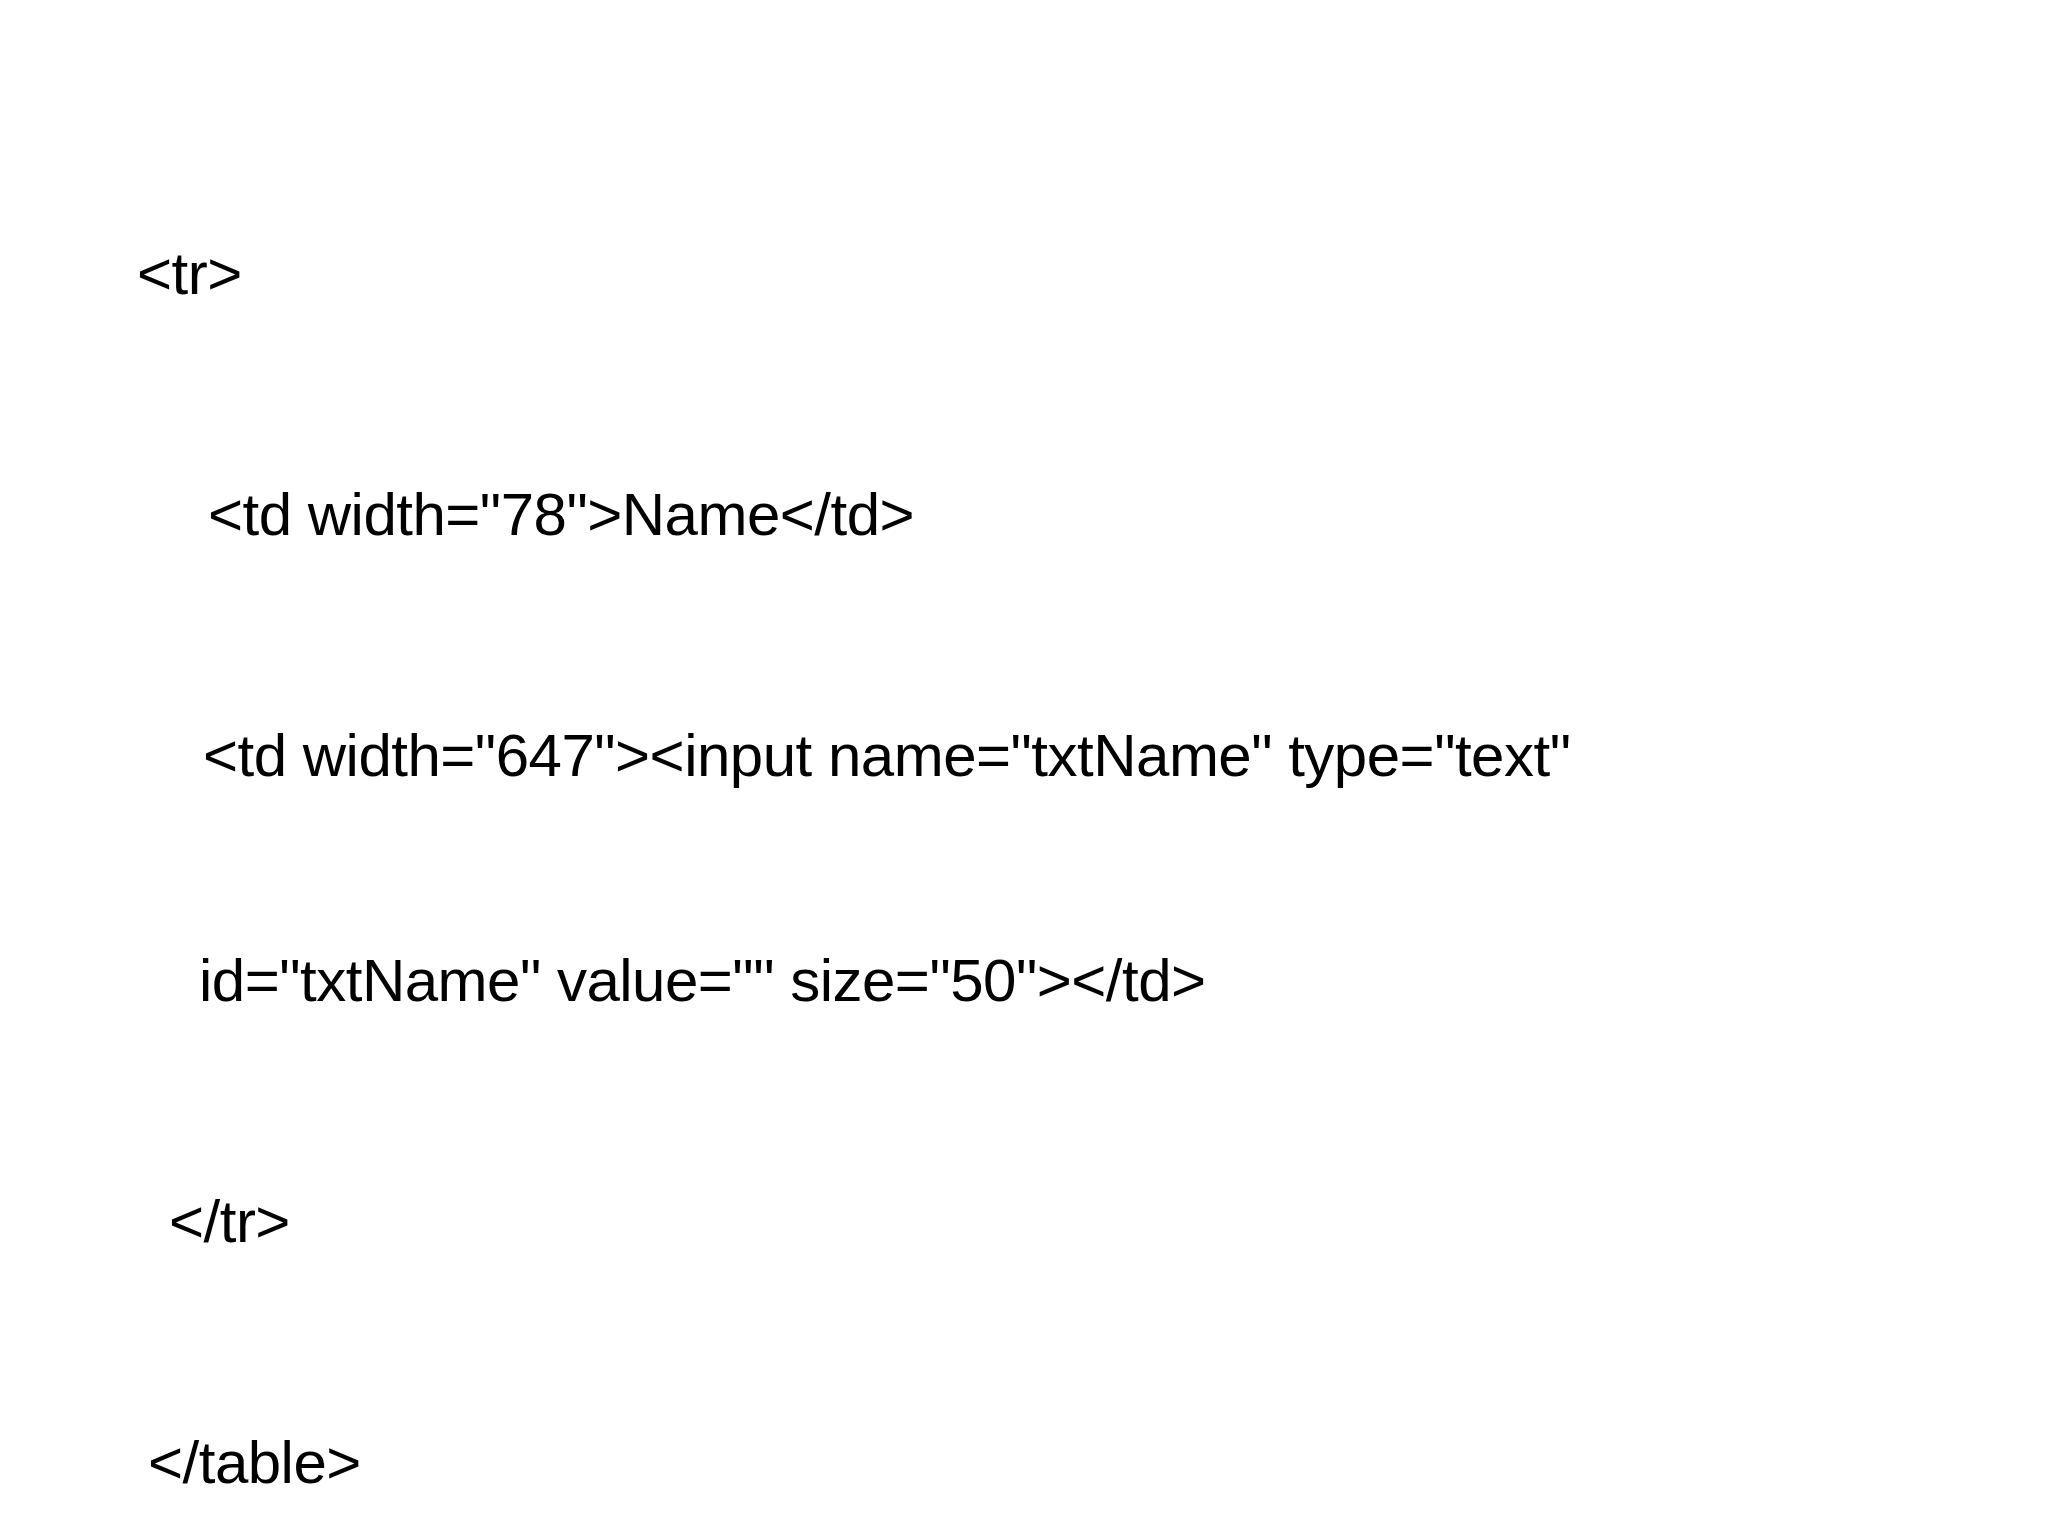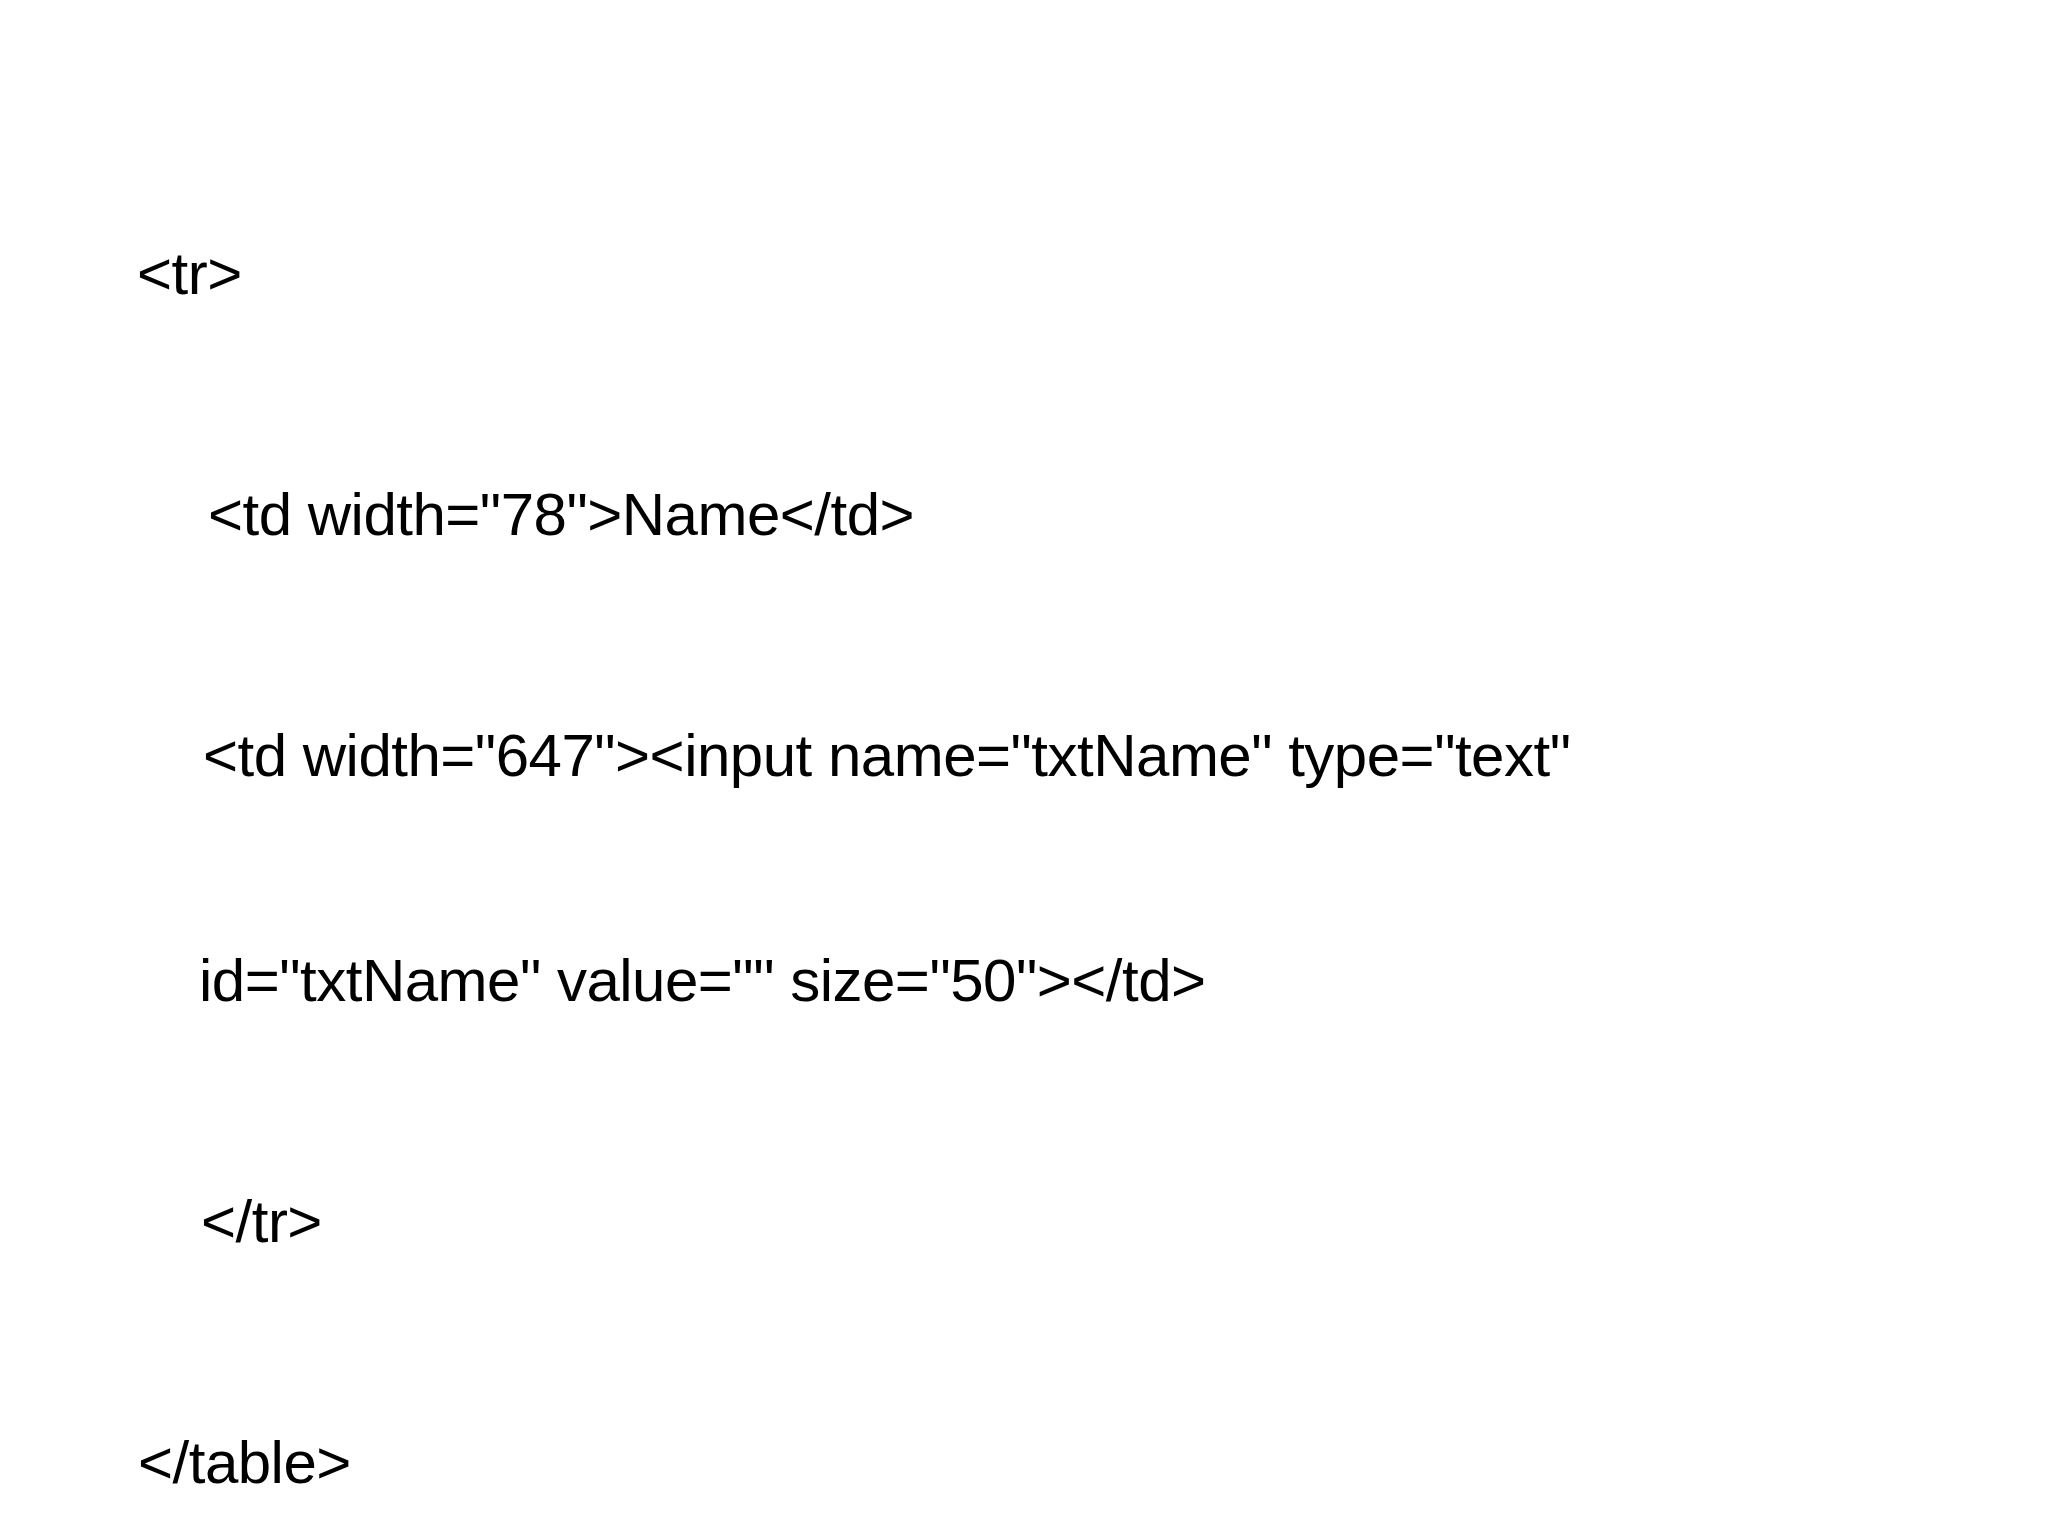--- a/index.html
+++ b/index.html
@@ -28,22 +28,22 @@
     font-size: 60px;
     line-height: 75px;
     letter-spacing: -0.5px;
     color: var(--fg);
     white-space: pre;
   }
   .code-line { display: block; }
   
   .ps { margin-top: 16px; }
   .ind-12 { margin-left: 12px; }
-  .ind-29 { margin-left: 13px; }
-  .ind-52 { margin-left: 76px; }
+  .ind-29 { margin-left: 23px; }
+  .ind-52 { margin-left: 44px; }
   .ind-74 { margin-left: 74px; }
   .ind-78 { margin-left: 78px; }
   .ind-83 { margin-left: 83px; }
 </style>
 </head>
 <body>
 
 <div class="page">
   <div class="code-block">
     <span class="code-line ind-12">&lt;tr&gt;</span>

